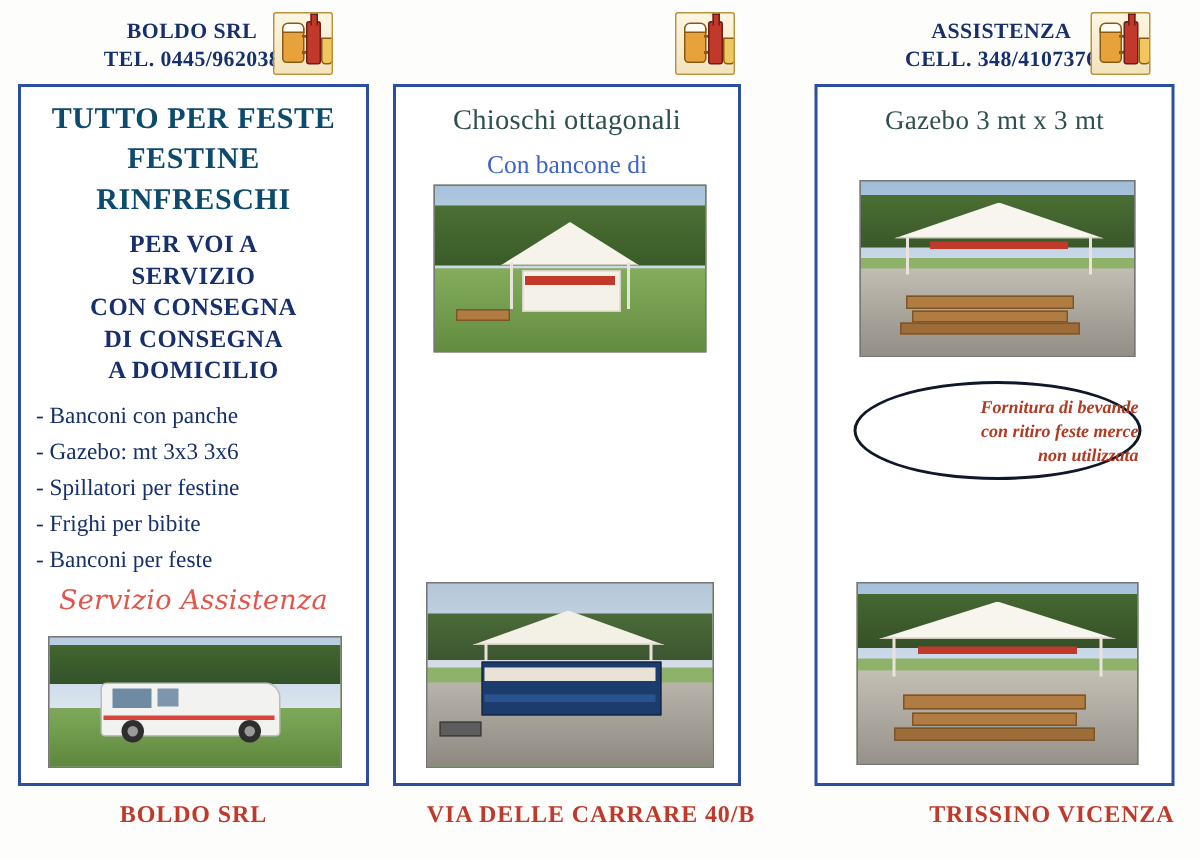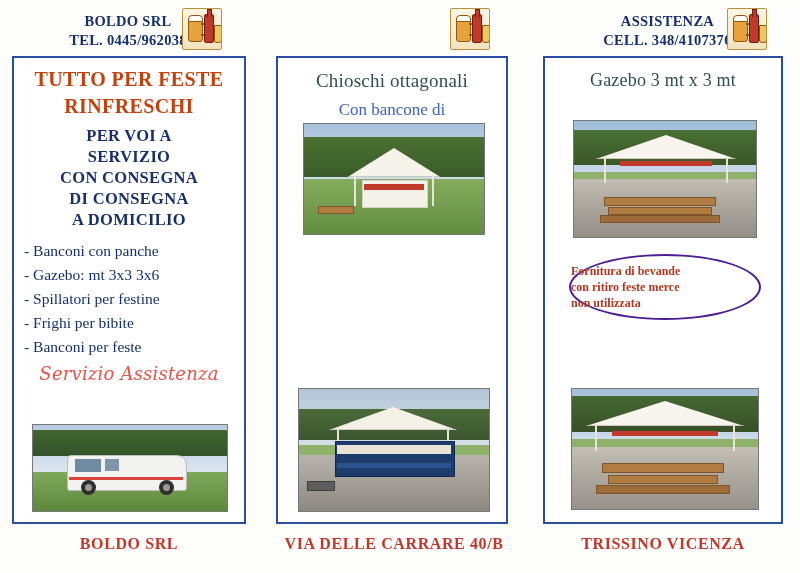--- a/index.html
+++ b/index.html
@@ -121,27 +121,27 @@
 
   
   .panel {
     position: absolute;
     top: 56px;
     border: 2px solid #2b4ea2;
     background: #ffffff;
     box-sizing: border-box;
   }
   .panel-1 { left: 12px;  width: 234px; height: 468px; }
-  .panel-2 { left: 276px; width: 232px; height: 468px; }
+  .panel-2 { left: 262px; width: 232px; height: 468px; }
   .panel-3 { left: 543px; width: 240px; height: 468px; }
 
   
   .p1-title {
     text-align: center;
-    color: #c2410c;
+    color: #0c4a6e;
     font-weight: bold;
     font-size: 20px;
     line-height: 27px;
     margin-top: 8px;
     letter-spacing: 0.4px;
   }
   .p1-sub {
     text-align: center;
     color: #17306b;
     font-weight: bold;
@@ -293,46 +293,47 @@
     font-size: 18px;
     margin-top: 12px;
     letter-spacing: 0.2px;
   }
   .oval {
     position: absolute;
     left: 24px;
     top: 196px;
     width: 188px;
     height: 62px;
-    border: 2px solid #4c1d95;
+    border: 2px solid #0f172a;
     border-radius: 50%;
     display: flex;
     flex-direction: column;
-    align-items: flex-start;
+    align-items: flex-end;
     justify-content: center;
     color: #b03a22;
     font-weight: bold;
     font-size: 12px;
     line-height: 16px;
     text-align: center;
+    font-style: italic;
   }
 
   
   .footer-item {
     position: absolute;
     top: 535px;
     color: #c0392b;
     font-weight: bold;
     font-size: 16px;
     text-align: center;
     letter-spacing: 0.6px;
   }
   .ft-1 { left: 12px;  width: 234px; }
   .ft-2 { left: 278px; width: 232px; }
-  .ft-3 { left: 543px; width: 240px; }
+  .ft-3 { left: 543px; width: 240px; text-align: right; }
 </style>
 </head>
 <body>
 
 <div class="flyer">
 
   <div class="header-row">
 
     <div class="hdr-block hdr-left">
       <div>BOLDO SRL</div>
@@ -359,20 +360,21 @@
     <div class="logo logo-right">
       <span class="mug"></span>
         <span class="bottle"></span>
         <span class="glass"></span>
     </div>
   </div>
 
   <div class="panel panel-1">
     <div class="p1-title">
       <div>TUTTO PER FESTE</div>
+      <div>FESTINE</div>
       <div>RINFRESCHI</div>
     </div>
     <div class="p1-sub">
       <div>PER VOI A</div>
       <div>SERVIZIO</div>
       <div>CON CONSEGNA</div>
       <div>DI CONSEGNA</div>
       <div>A DOMICILIO</div>
     </div>
     <div class="p1-list">

